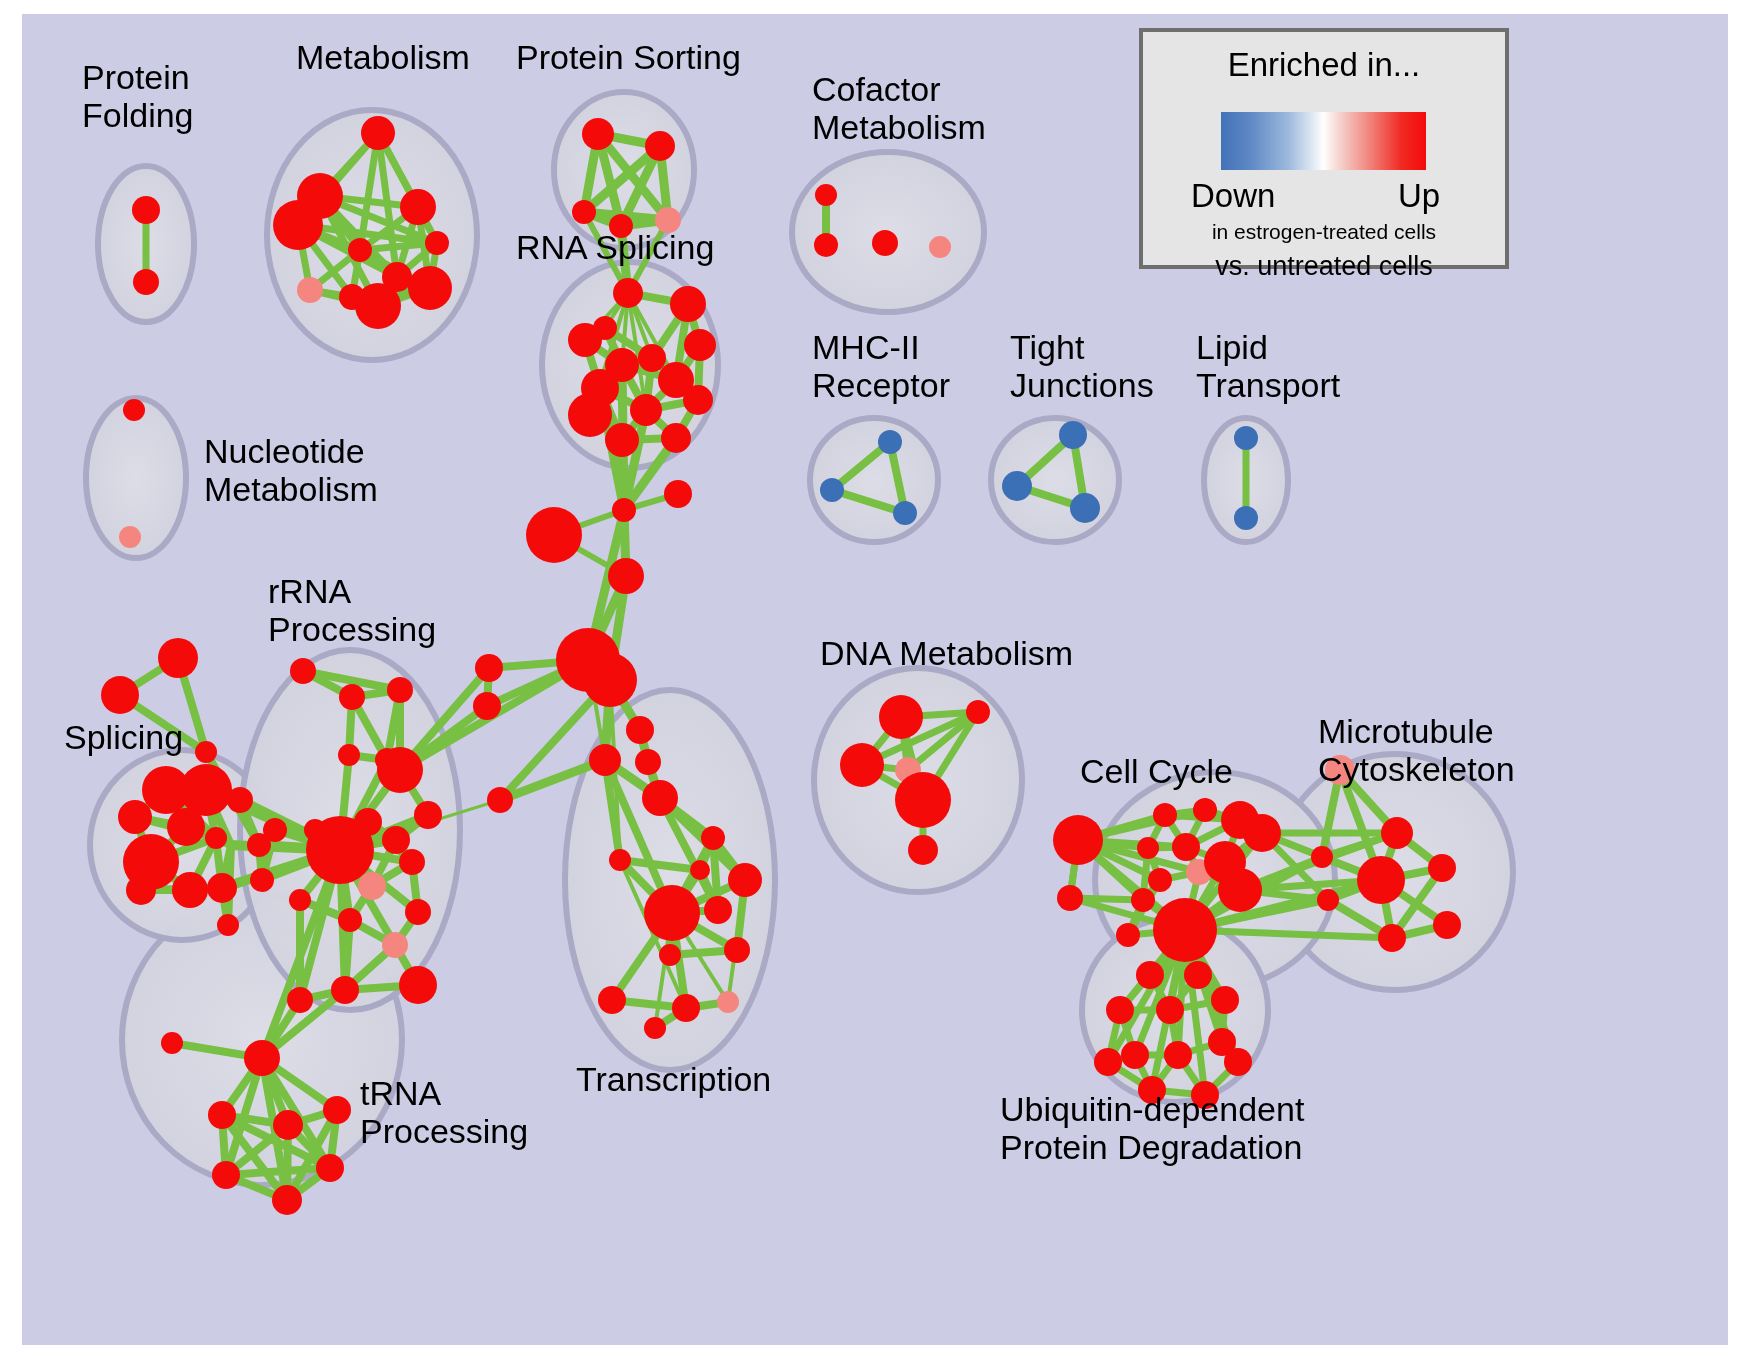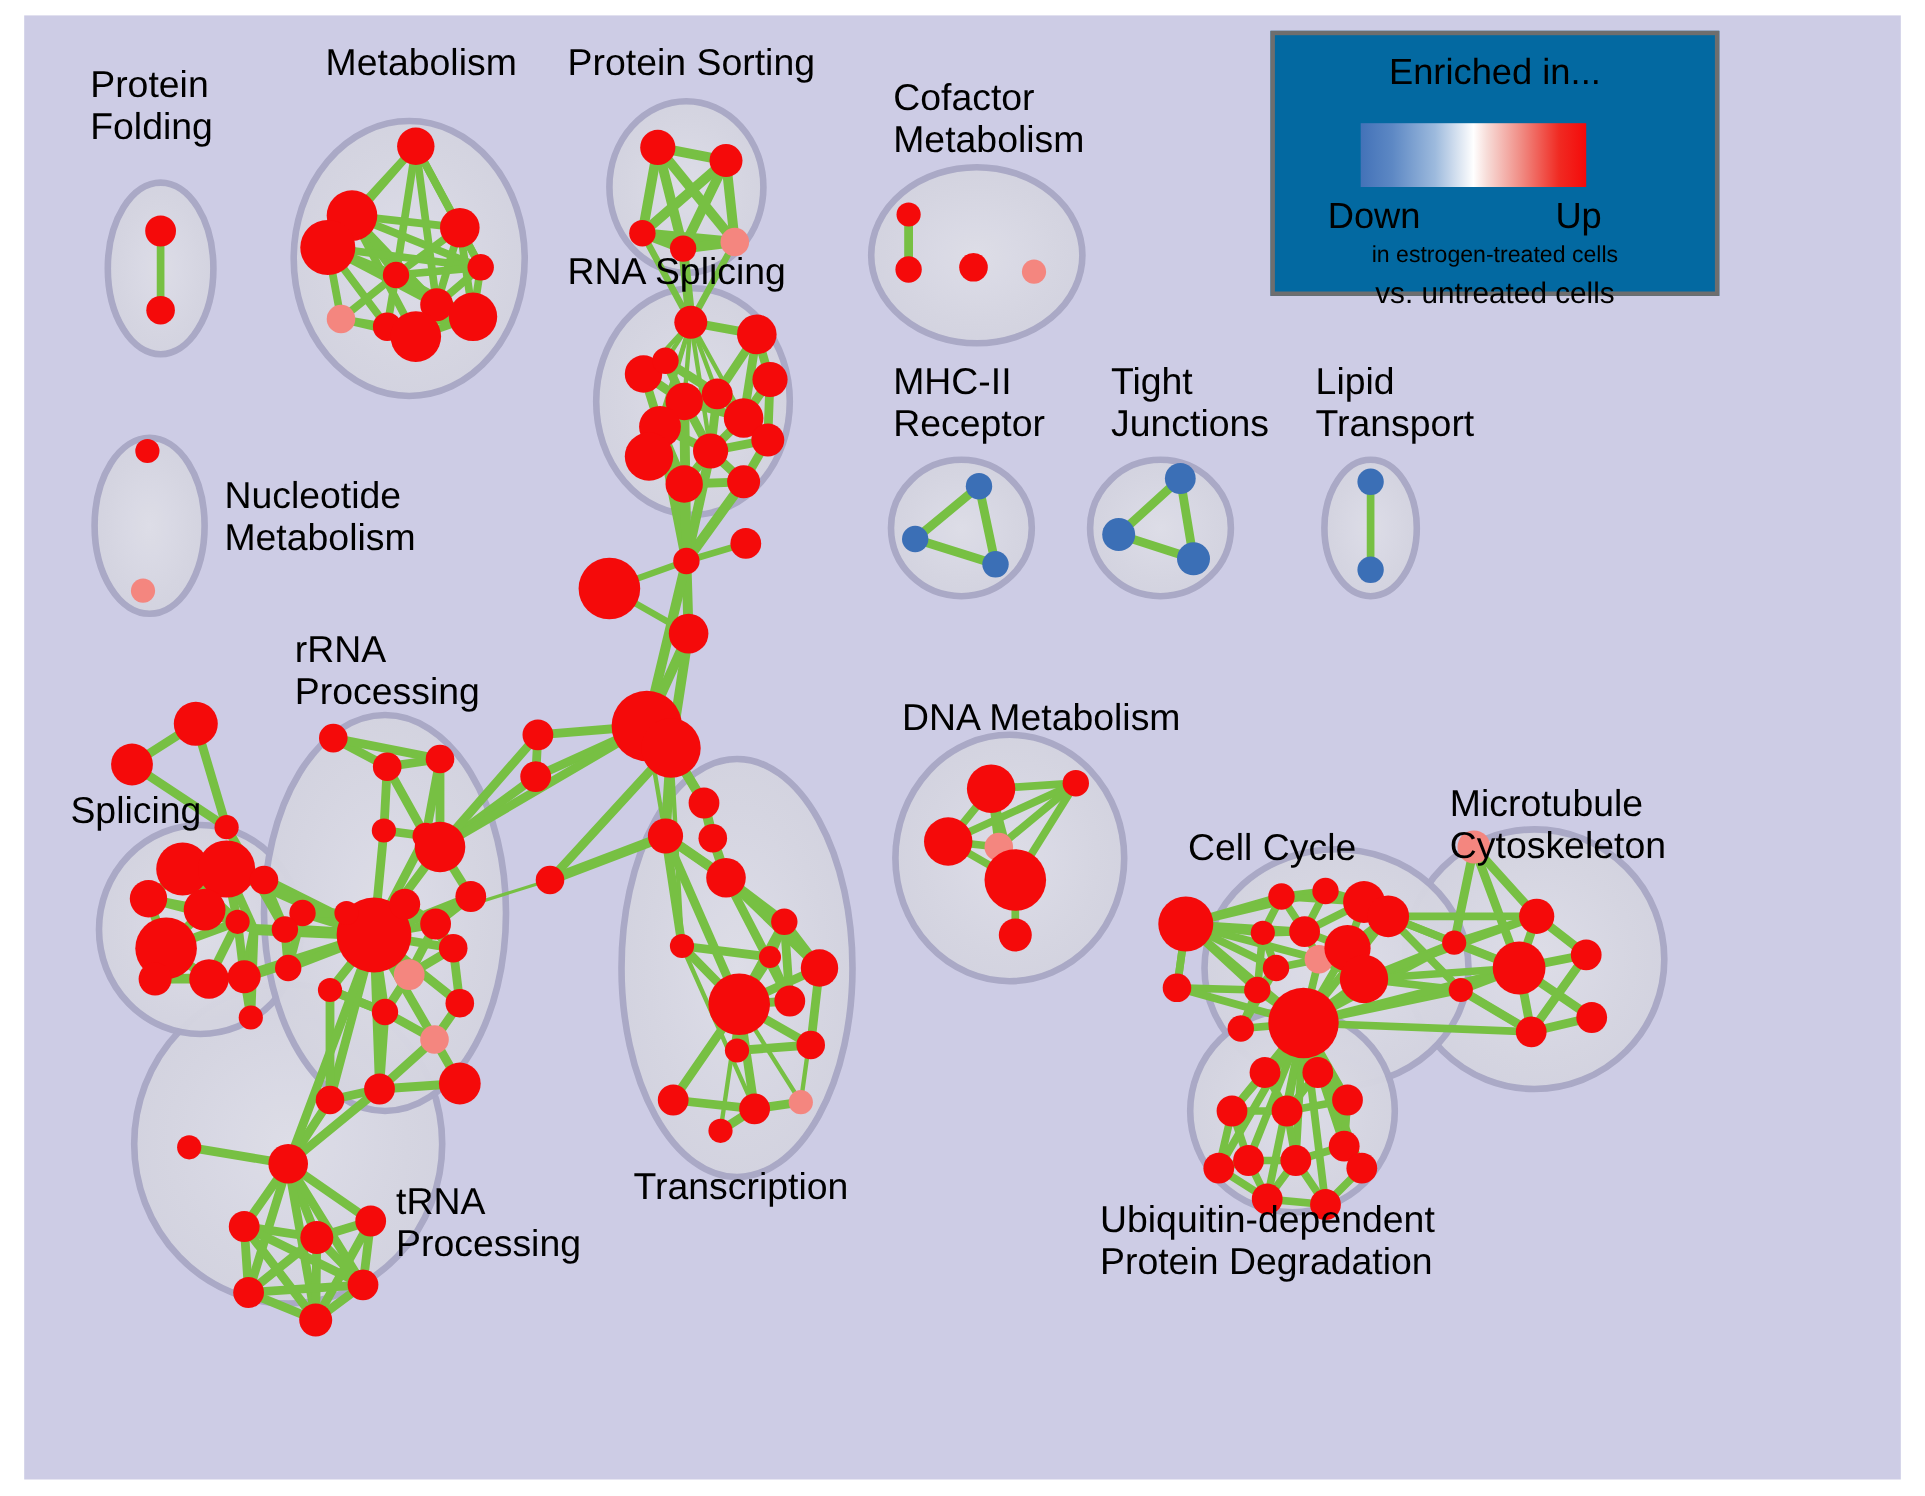--- a/index.html
+++ b/index.html
@@ -1,21 +1,21 @@
 <!DOCTYPE html>
 <html><head>
 <meta charset="utf-8">
 <style>
   html,body{margin:0;padding:0;background:#ffffff;}
   body{font-family:"Liberation Sans",sans-serif;}
   #stage{position:relative;width:1750px;height:1360px;background:#ffffff;overflow:hidden;}
   #canvasbg{position:absolute;left:22px;top:14px;width:1706px;height:1331px;background:#cdcce5;}
   #netsvg{position:absolute;left:0;top:0;width:1750px;height:1360px;}
   .lbl{position:absolute;color:#000;font-size:34px;line-height:38px;font-family:"Liberation Sans",sans-serif;white-space:pre;font-weight:400;}
-  #legend{position:absolute;left:1139px;top:28px;width:408px;height:241px;border:4px solid #6e6e6e;background:#0369a1;box-sizing:border-box;margin-left:16px;}
+  #legend{position:absolute;left:1139px;top:28px;width:370px;height:241px;border:4px solid #6e6e6e;background:#e5e5e5;box-sizing:border-box;}
   #legend .title{position:absolute;left:0;top:14px;width:100%;text-align:center;font-size:33px;color:#000;}
   #legend .bar{position:absolute;left:78px;top:80px;width:205px;height:58px;
     background:linear-gradient(to right,#4372b8 0%,#5d88c4 14%,#9dbadd 33%,#e8eef6 46%,#ffffff 50%,#f7dcd8 56%,#f0877f 72%,#f02a22 88%,#f50a0a 100%);}
   #legend .down{position:absolute;left:48px;top:145px;font-size:33px;color:#000;}
   #legend .up{position:absolute;left:255px;top:145px;font-size:33px;color:#000;}
   #legend .sub1{position:absolute;left:0;top:188px;width:100%;text-align:center;font-size:21px;color:#000;}
   #legend .sub2{position:absolute;left:0;top:219px;width:100%;text-align:center;font-size:27px;color:#000;}
 </style>
 </head>
 <body>

